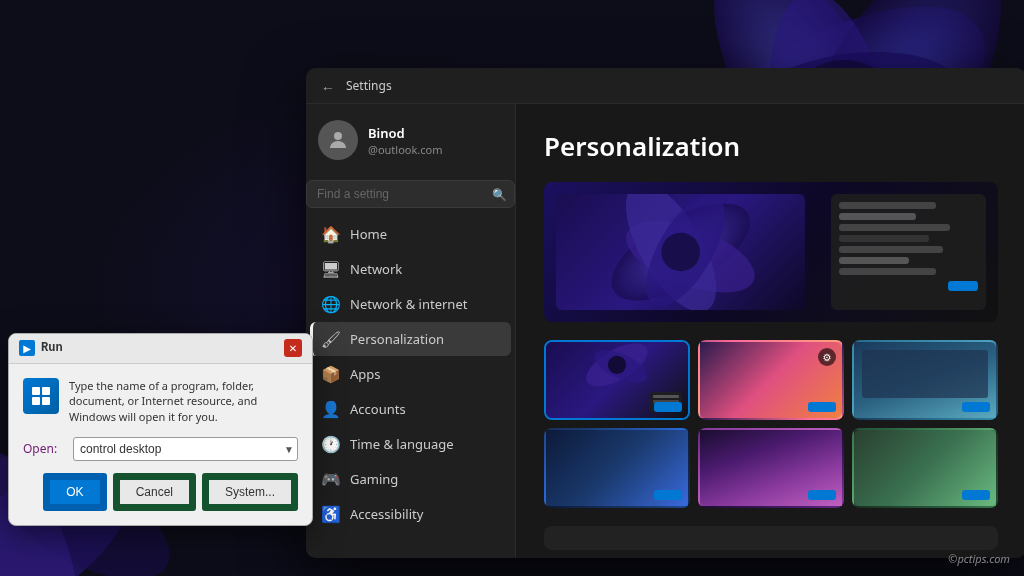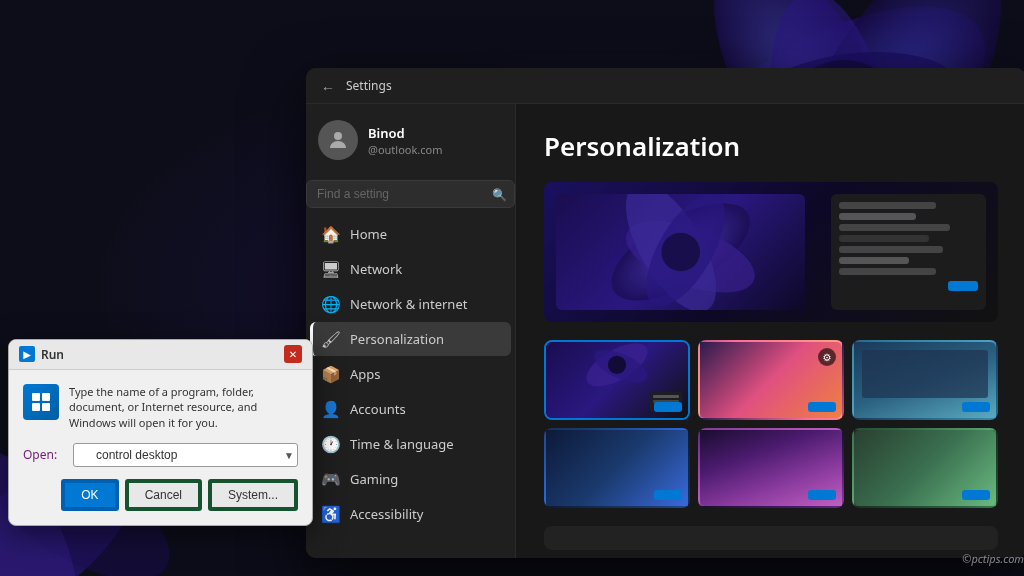--- a/index.html
+++ b/index.html
@@ -313,20 +313,21 @@
       display: flex;
       align-items: center;
       justify-content: center;
       font-size: 10px;
       color: white;
     }
     .run-titlebar-title {
       font-size: 12px;
       color: #333;
       font-weight: 600;
+      font-family: Liberation Mono, monospace;
     }
     .run-close-btn {
       width: 18px;
       height: 18px;
       background: #c42b1c;
       border-radius: 3px;
       display: flex;
       align-items: center;
       justify-content: center;
       font-size: 10px;
@@ -372,21 +373,21 @@
       flex-shrink: 0;
     }
     .run-input-wrapper {
       flex: 1;
       position: relative;
     }
     .run-input {
       width: 100%;
       border: 1px solid #999;
       border-radius: 3px;
-      padding: 4px 22px 4px 22px;
+      padding: 4px 22px 4px 6px;
       font-size: 12px;
       background: white;
       color: #333;
       outline: none;
     }
     .run-dropdown-arrow {
       position: absolute;
       right: 4px;
       top: 50%;
       transform: translateY(-50%);
@@ -396,35 +397,35 @@
     .run-buttons {
       display: flex;
       justify-content: flex-end;
       gap: 6px;
     }
     .run-btn {
       padding: 5px 16px;
       font-size: 12px;
       border-radius: 3px;
       cursor: pointer;
-      border: 4px solid #14532d;
+      border: 7px solid #14532d;
       background: #e8e8e8;
       color: #333;
     }
     .run-btn.primary {
       background: #0078d4;
       color: white;
       border-color: #0060b0;
     }
 
     
     .watermark {
       position: absolute;
       bottom: 10px;
-      right: 0;
+      right: 14px;
       font-size: 11px;
       color: rgba(255,255,255,0.5);
       font-style: italic;
     }
 
     
     .flower-svg {
       opacity: 0.85;
     }
   </style>

